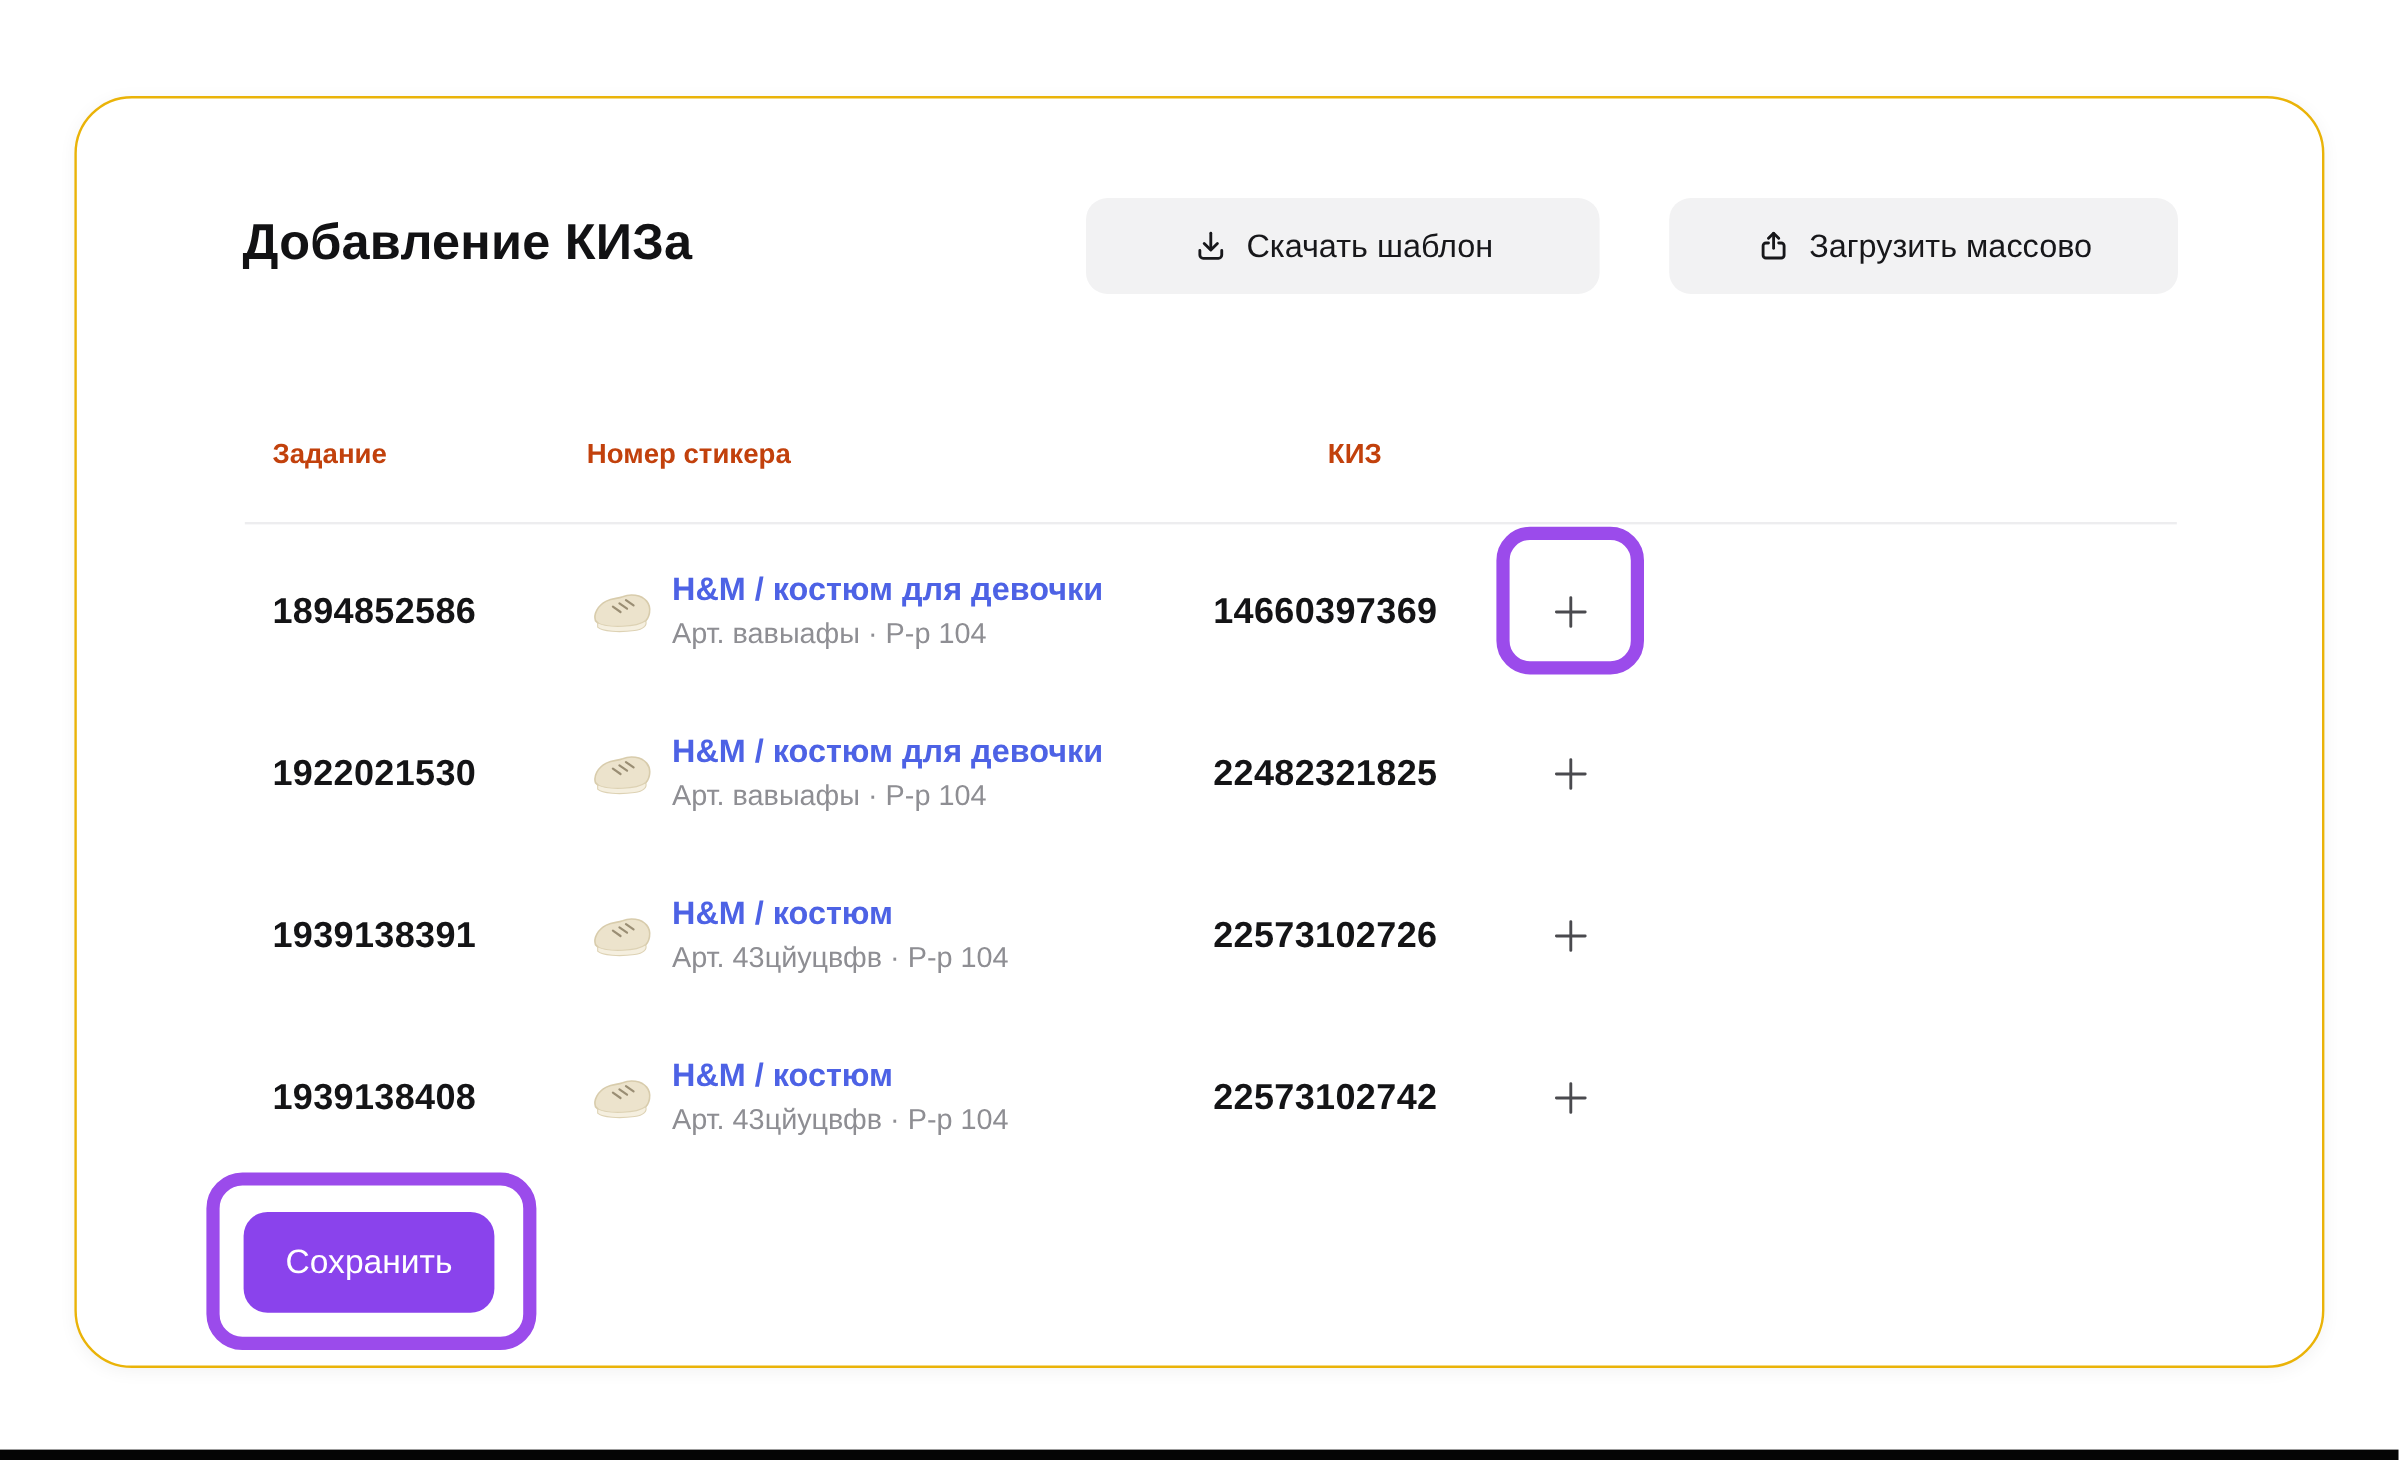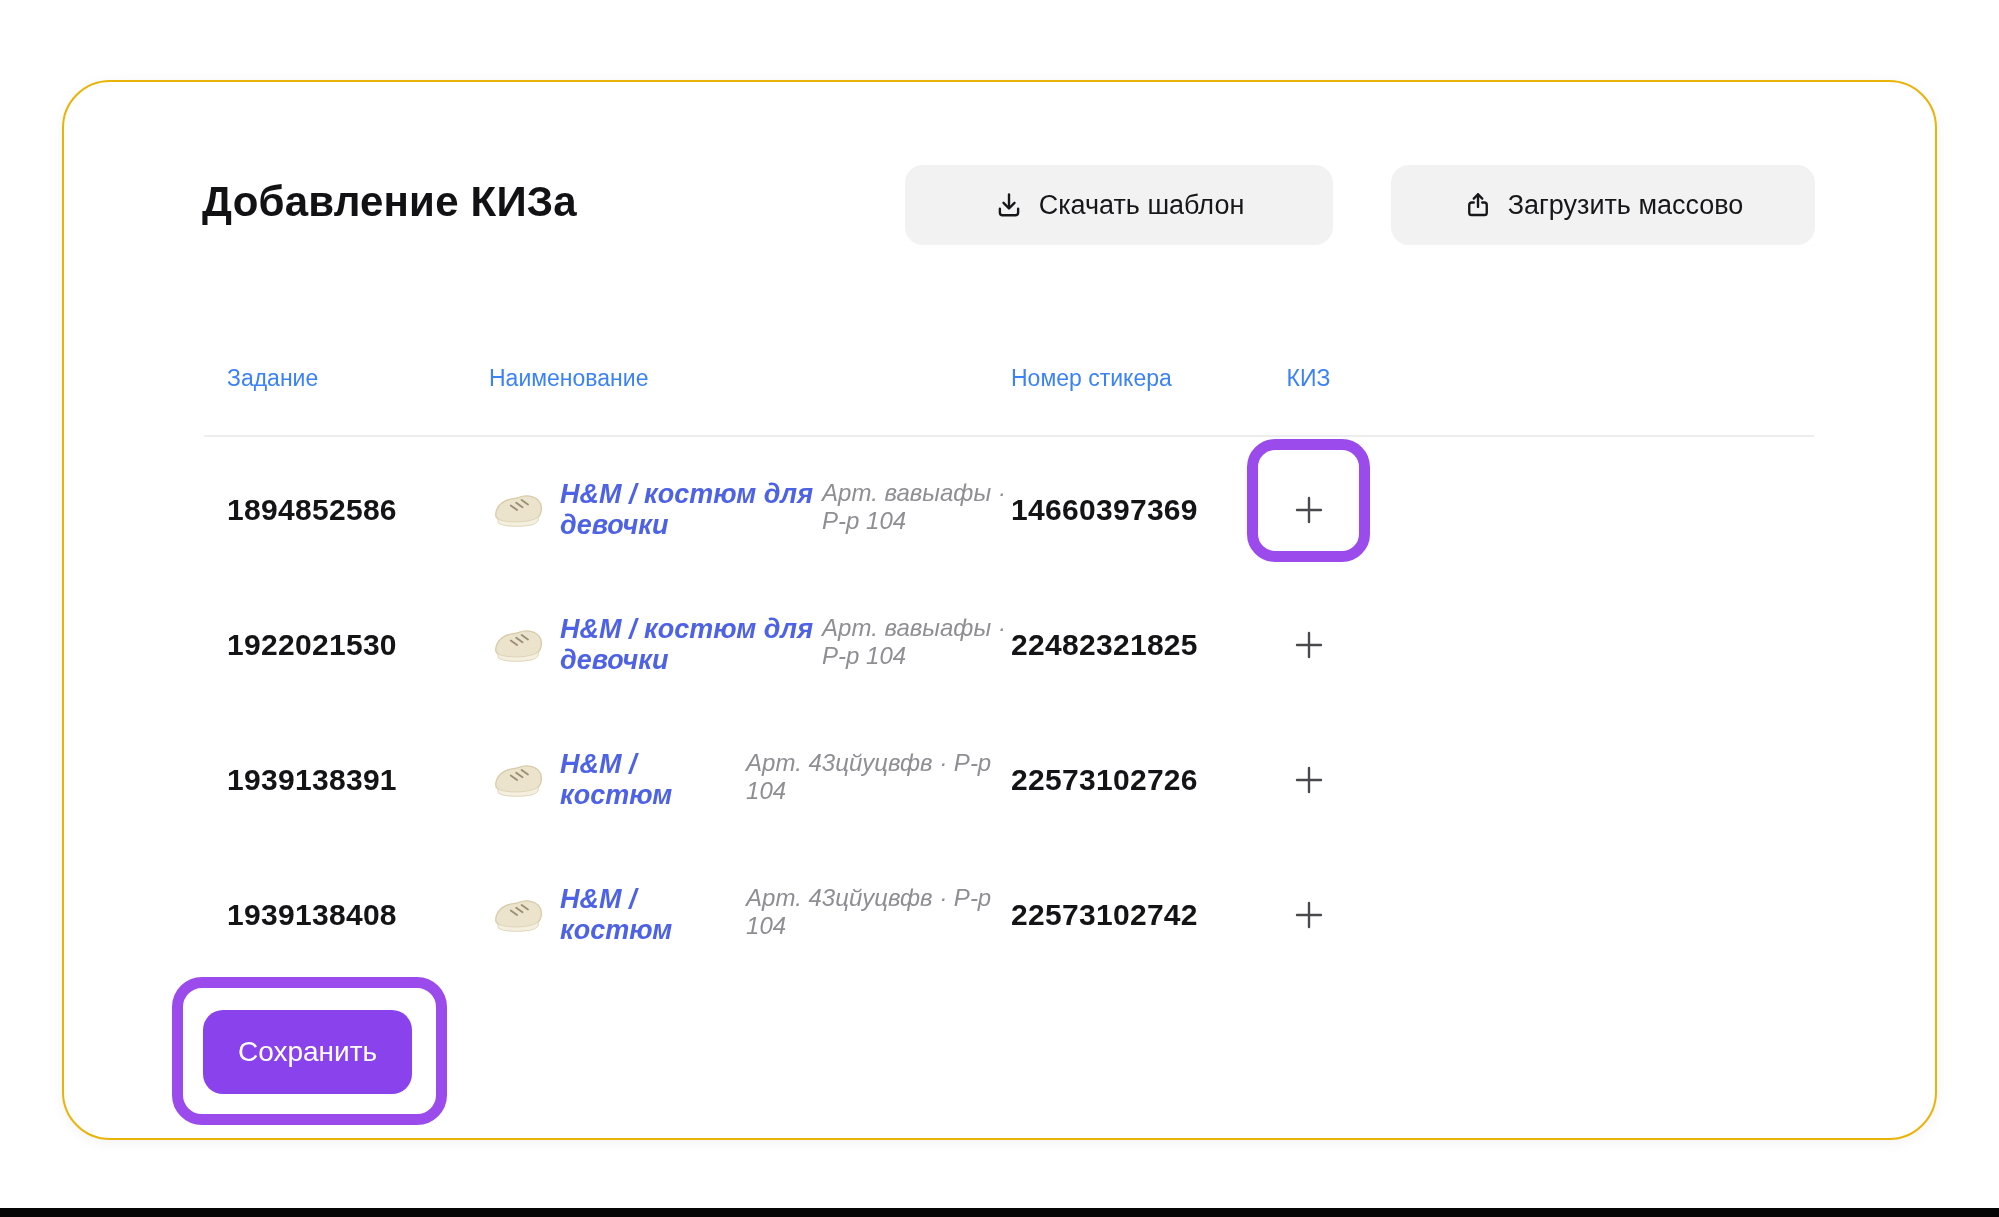--- a/index.html
+++ b/index.html
@@ -20,31 +20,31 @@
              background:#f2f2f3; border-radius:18px; display:flex; align-items:center;
              justify-content:center; gap:15px; font-family:"Liberation Sans",sans-serif;
              font-size:27px; font-weight:500; color:#17171a; }
   .top-btn svg { flex:0 0 auto; }
   #btn-download { left:841px; width:428px; }
   #btn-upload   { left:1327px; width:424px; }
 
   
   .thead { position:absolute; left:163px; top:276px; width:1587px; height:40px;
            display:grid; grid-template-columns:262px 522px 236px 123px; align-items:center;
-           font-size:23px; font-weight:400; color:#3b82f6; }
+           font-size:23px; font-weight:700; color:#c2410c; }
   .thead .h-kiz { text-align:center; }
   .tdivider { position:absolute; left:140px; top:353px; width:1610px; height:2px;
               background:#ededef; }
   .tbody { position:absolute; left:163px; top:360px; width:1587px; }
   .trow { display:grid; grid-template-columns:262px 522px 236px 123px; height:135px;
           align-items:center; }
   .c-task { font-size:30px; font-weight:600; color:#141416; letter-spacing:0.3px; }
   .c-prod { display:flex; align-items:center; gap:13px; }
   .thumb { width:58px; height:48px; display:flex; align-items:center; justify-content:center; }
-  .pinfo { display:flex; flex-direction:row; gap:8px;font-style:italic; }
+  .pinfo { display:flex; flex-direction:column; gap:8px; }
   .pname { font-size:27px; font-weight:600; color:#4d62e5; text-decoration:none; cursor:pointer; }
   .psub  { font-size:24px; font-weight:400; color:#8e8e93; }
   .c-sticker { font-size:30px; font-weight:700; color:#141416; letter-spacing:0.3px; }
   .c-kiz { display:flex; align-items:center; justify-content:center; }
   .plus-btn { width:70px; height:70px; border:none; background:transparent; cursor:pointer;
               display:flex; align-items:center; justify-content:center; }
 
   
   .hl-plus { position:absolute; left:1183px; top:357px; width:123px; height:123px;
              border:11px solid #9b4beb; border-radius:28px; pointer-events:none; }
@@ -88,21 +88,20 @@
           <path d="M12 3.5 V14.2"></path>
           <path d="M7.6 10.3 L12 14.7 L16.4 10.3"></path>
           <path d="M4.7 15 v3 a2.2 2.2 0 0 0 2.2 2.2 h10.2 a2.2 2.2 0 0 0 2.2 -2.2 v-3"></path>
         </svg>
       </span>
       <span>Скачать шаблон</span>
     </button>
 
     <div class="thead">
       <div>Задание</div>
-      <div>Наименование</div>
       <div>Номер стикера</div>
       <div class="h-kiz">КИЗ</div>
     </div>
     <div class="tdivider"></div>
 
     <div class="tbody">
 
       <div class="trow">
         <div class="c-task">1894852586</div>
         <div class="c-prod">

